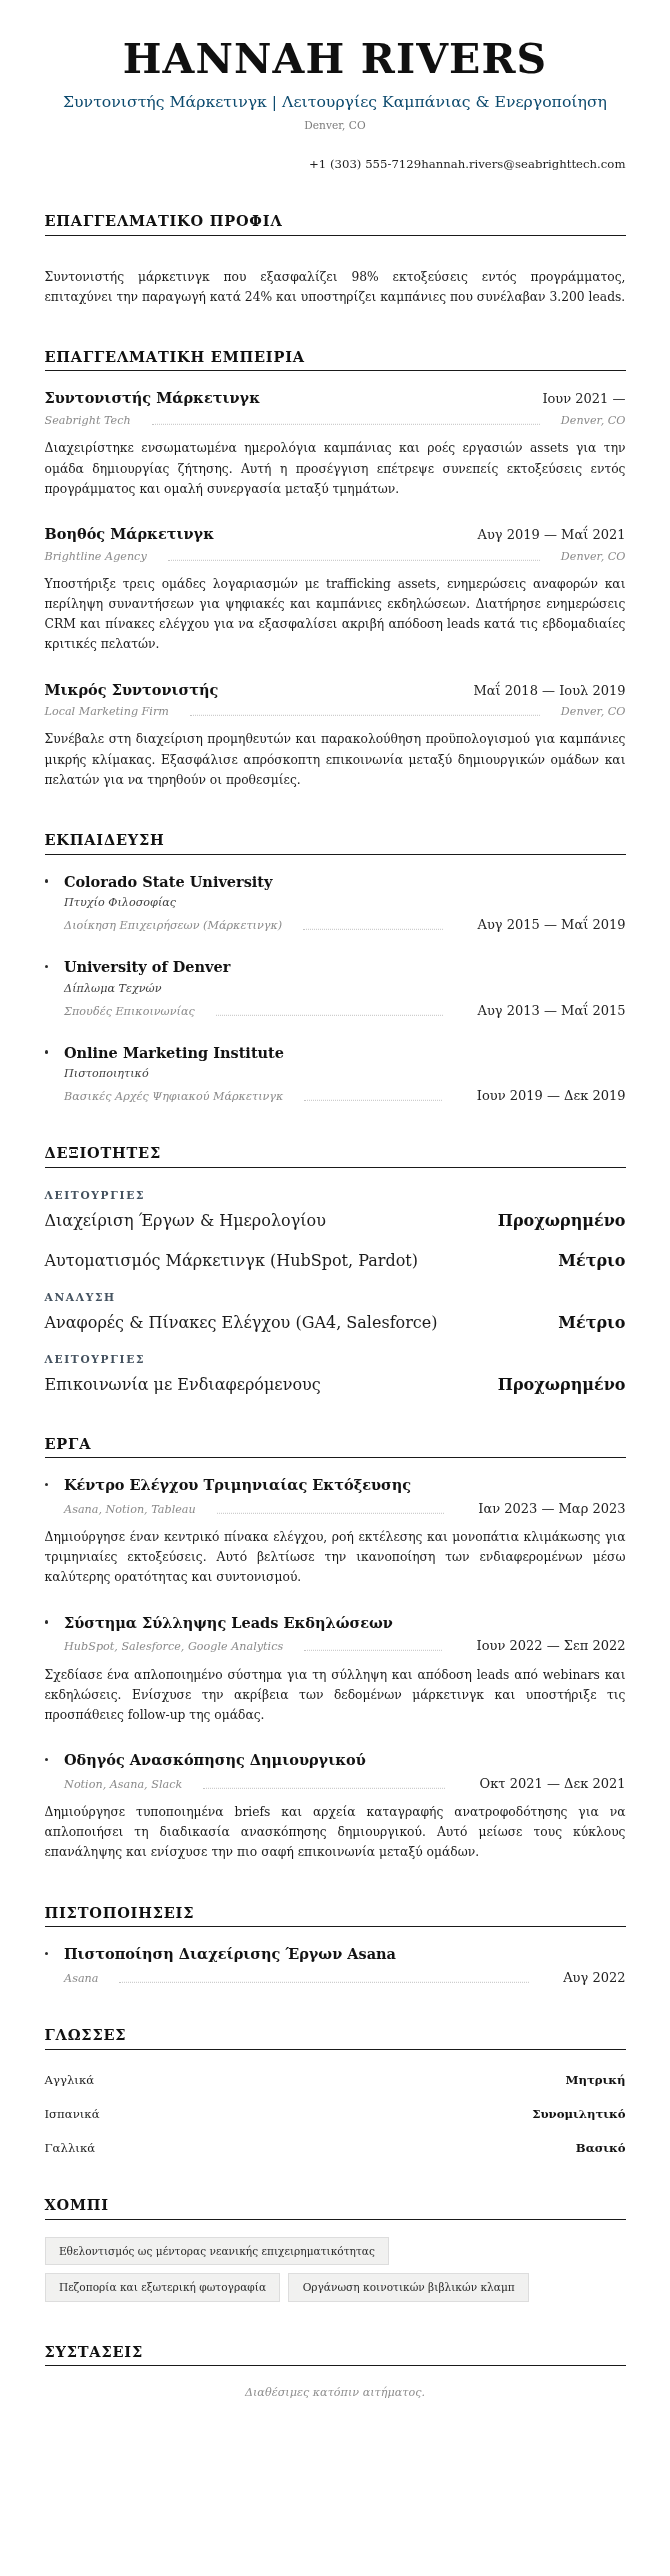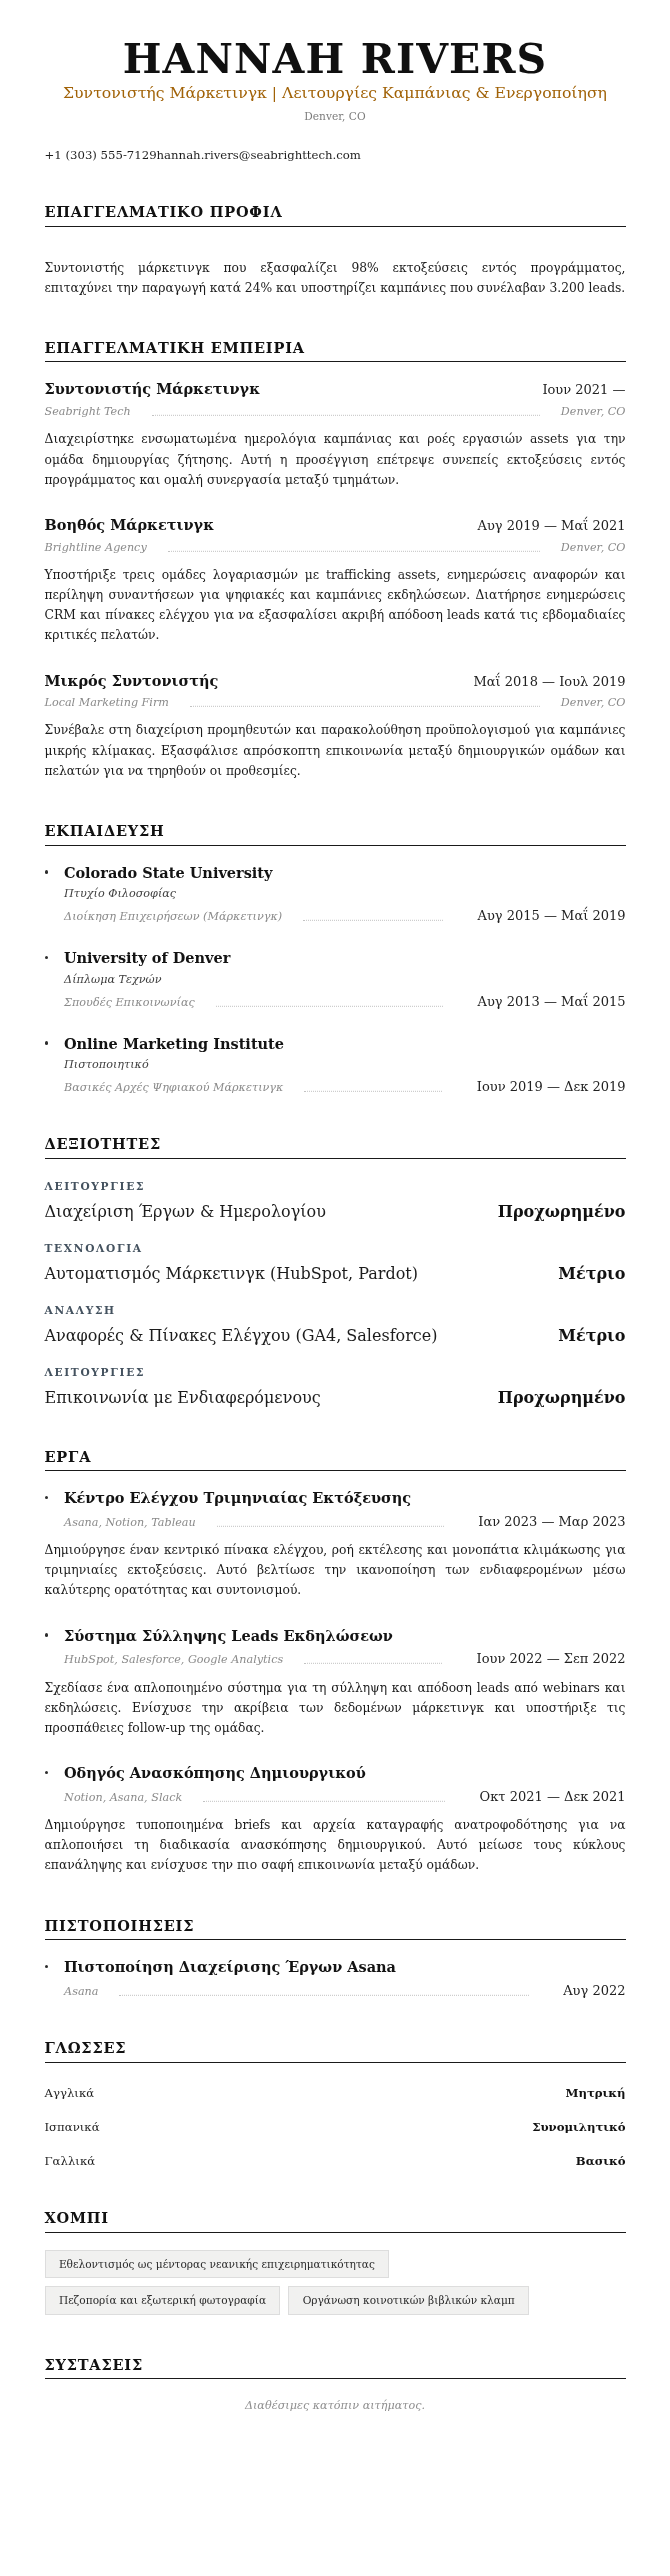--- a/index.html
+++ b/index.html
@@ -6,23 +6,23 @@
   html,body { background:#ffffff; }
   .page {
     width:655px; min-height:2576px; margin:0 auto;
     padding:36px 37px 84px;
     font-family:"DejaVu Serif", serif;
     color:#1b1b1b; background:#ffffff;
   }
   
   .header { text-align:center; }
   .name { font-size:41px; font-weight:bold; letter-spacing:1.1px; line-height:1.15; color:#101010; }
-  .subtitle { font-size:15.7px; color:#a16207; }
+  .subtitle { font-size:15.7px; margin-top:9px; color:#0c4a6e; }
   .location { font-size:10.6px; margin-top:7.8px; color:#7c7c7c; }
-  .contact-row { display:flex; justify-content:flex-start; align-items:baseline; margin-top:26px; font-size:11.7px; color:#1f1f1f; }
+  .contact-row { display:flex; justify-content:flex-end; align-items:baseline; margin-top:26px; font-size:11.7px; color:#1f1f1f; }
   
   .section { margin-top:41px; }
   .section-title {
     font-size:14.5px; font-weight:bold; letter-spacing:0.8px; color:#111;
     padding-bottom:5.6px; border-bottom:1.7px double #1a1a1a;
   }
   .para { margin-top:31px; font-size:12.3px; line-height:1.64; text-align:justify; color:#1c1c1c; }
   
   .entry { margin-top:18px; }
   .entry + .entry { margin-top:26px; }
@@ -169,21 +169,20 @@
     <div class="section-title">ΔΕΞΙΟΤΗΤΕΣ</div>
 
     <div class="skill-group">
       <div class="skill-cat">ΛΕΙΤΟΥΡΓΙΕΣ</div>
       <div class="skill-row">
         <span>Διαχείριση Έργων &amp; Ημερολογίου</span>
         <span class="level">Προχωρημένο</span>
       </div>
     </div>
     <div class="skill-group">
-      <div class="skill-cat">ΤΕΧΝΟΛΟΓΙΑ</div>
       <div class="skill-row">
         <span>Αυτοματισμός Μάρκετινγκ (HubSpot, Pardot)</span>
         <span class="level">Μέτριο</span>
       </div>
     </div>
     <div class="skill-group">
       <div class="skill-cat">ΑΝΑΛΥΣΗ</div>
       <div class="skill-row">
         <span>Αναφορές &amp; Πίνακες Ελέγχου (GA4, Salesforce)</span>
         <span class="level">Μέτριο</span>

